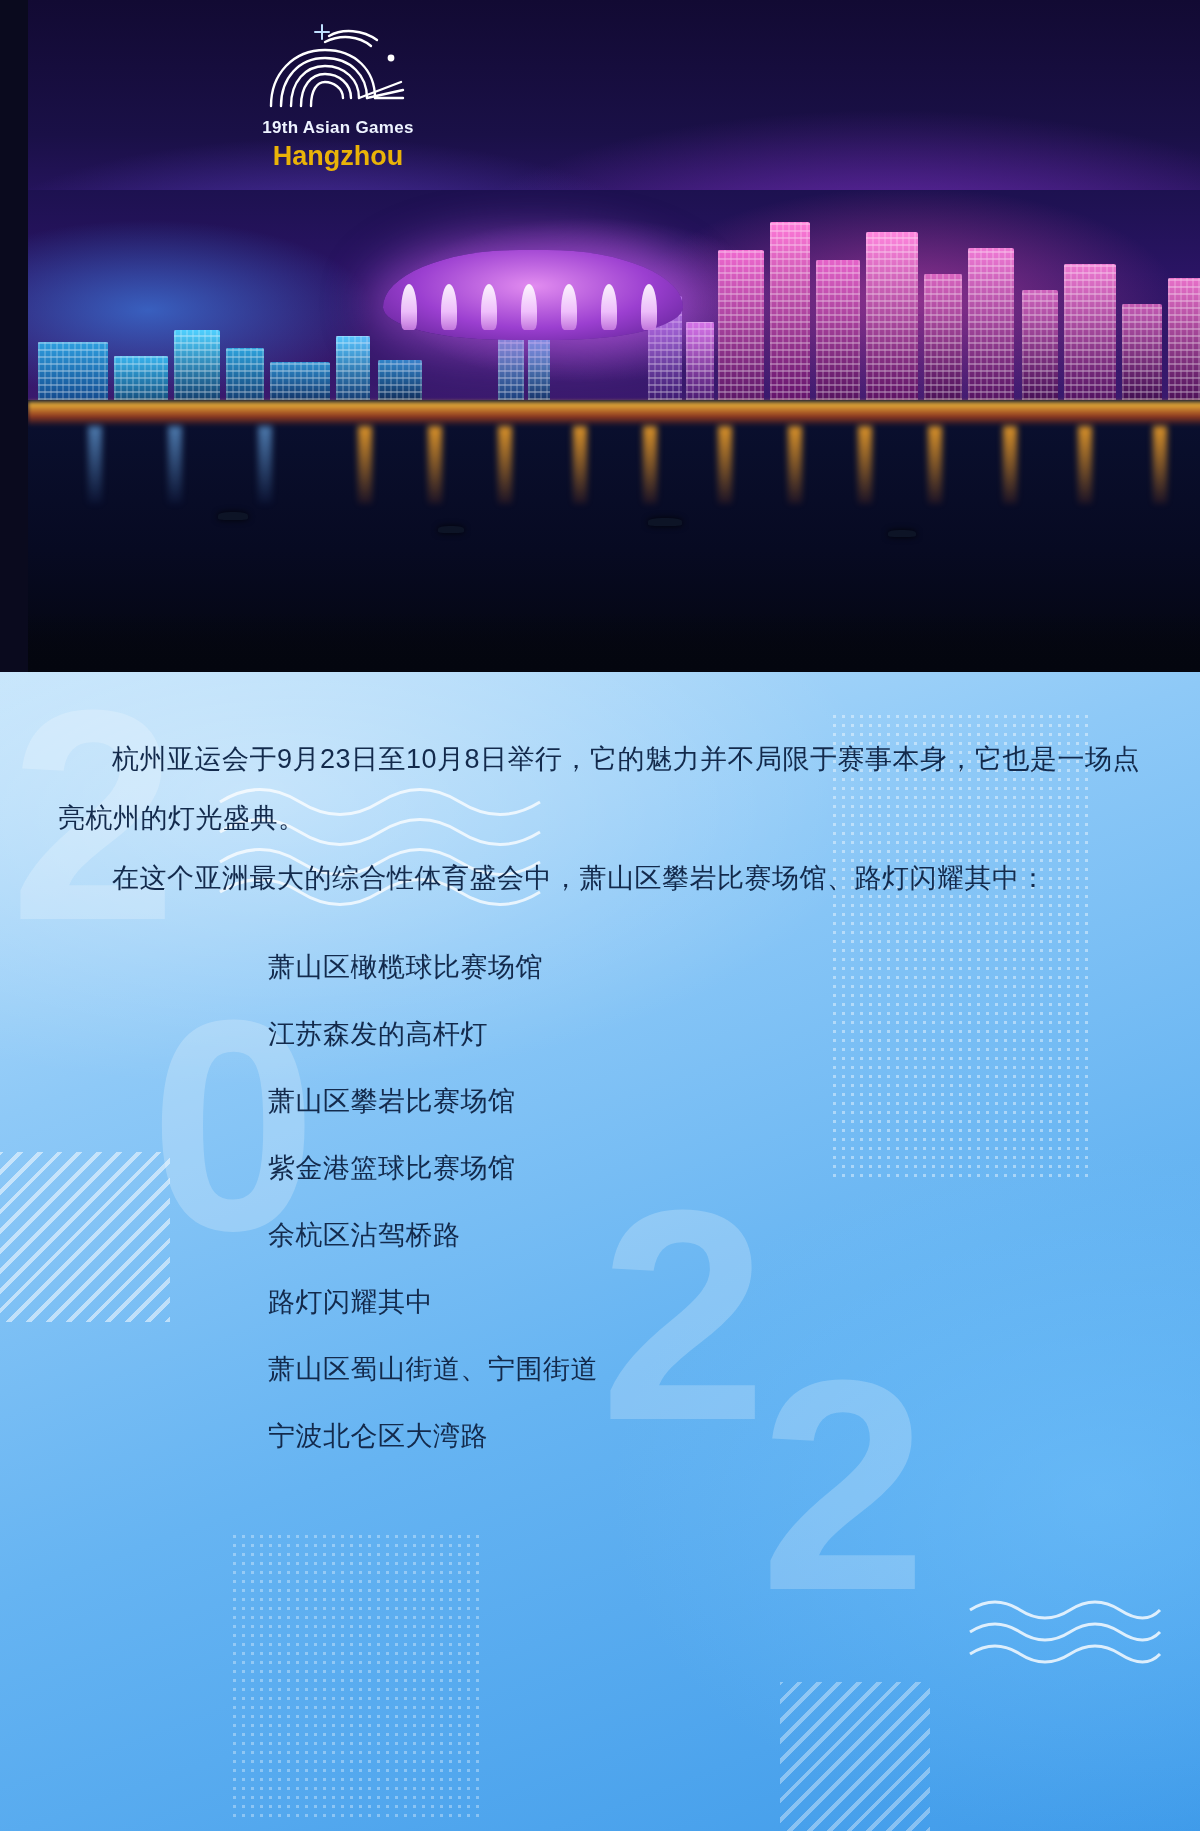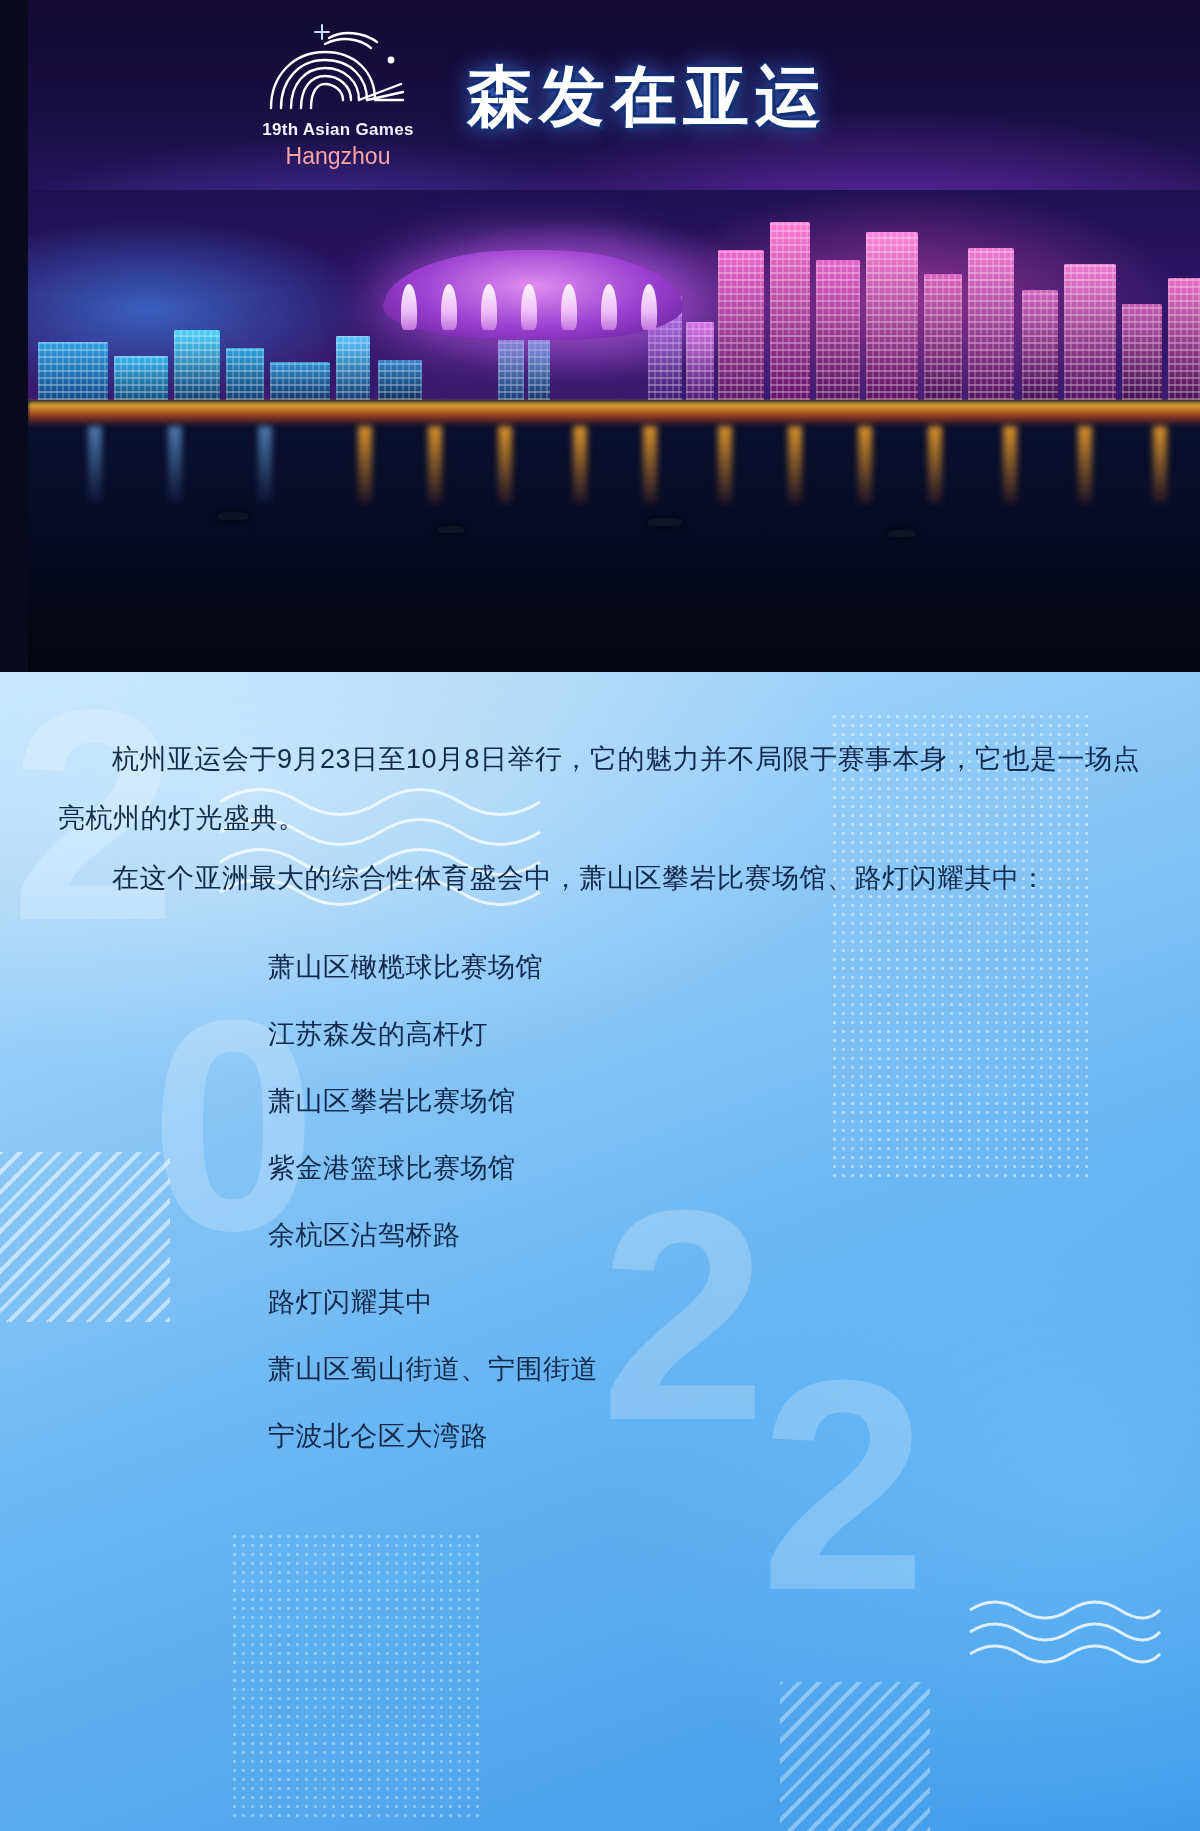--- a/index.html
+++ b/index.html
@@ -97,21 +97,21 @@
   .hero-head {
     position: absolute; left: 0; top: 0; width: 1200px; height: 200px;
     display: flex; align-items: center; gap: 34px; padding-left: 215px;
     z-index: 5;
   }
   .logo-block { width: 190px; text-align: center; color: #fff; }
   .logo-mark { width: 150px; height: 84px; margin: 0 auto; position: relative; }
   .logo-sub {
     font-size: 17px; letter-spacing: .3px; margin-top: 6px; color: #eef3ff; font-weight: 600;
   }
-  .logo-city { font-size: 23px; font-weight: 400; margin-top: 3px; color: #fca5a5; }
+  .logo-city { font-size: 27px; font-weight: 700; margin-top: 3px; color: #eab308; }
   .hero-title {
     font-size: 66px; font-weight: 800; letter-spacing: 6px; color: #ffffff;
     text-shadow:
       0 0 2px #1b3fa0, 3px 3px 0 #12306f, -2px -2px 0 #12306f,
       0 0 22px rgba(70,140,255,0.9);
     margin-top: -6px;
   }
   .spark {
     position: absolute; left: 286px; top: 24px; width: 16px; height: 16px; z-index: 6;
   }
@@ -292,21 +292,20 @@
               <path d="M112 70 L140 70"></path>
               <path d="M104 70 L140 62"></path>
               <path d="M96 70 L138 54"></path>
             </g>
             <circle cx="128" cy="30" r="3.4" fill="#ffffff"></circle>
           </svg>
         </div>
         <div class="logo-sub">19th Asian Games</div>
         <div class="logo-city">Hangzhou</div>
       </div>
-      <div class="hero-title">森发在亚运</div>
     </div>
 
     <div class="spark"></div>
   </div>
 
   <div class="content">
 
     <div class="deco big-year" style="left:10px;top:20px;">2</div>
     <div class="deco big-year" style="left:150px;top:330px;">0</div>
     <div class="deco big-year" style="left:600px;top:520px;">2</div>

